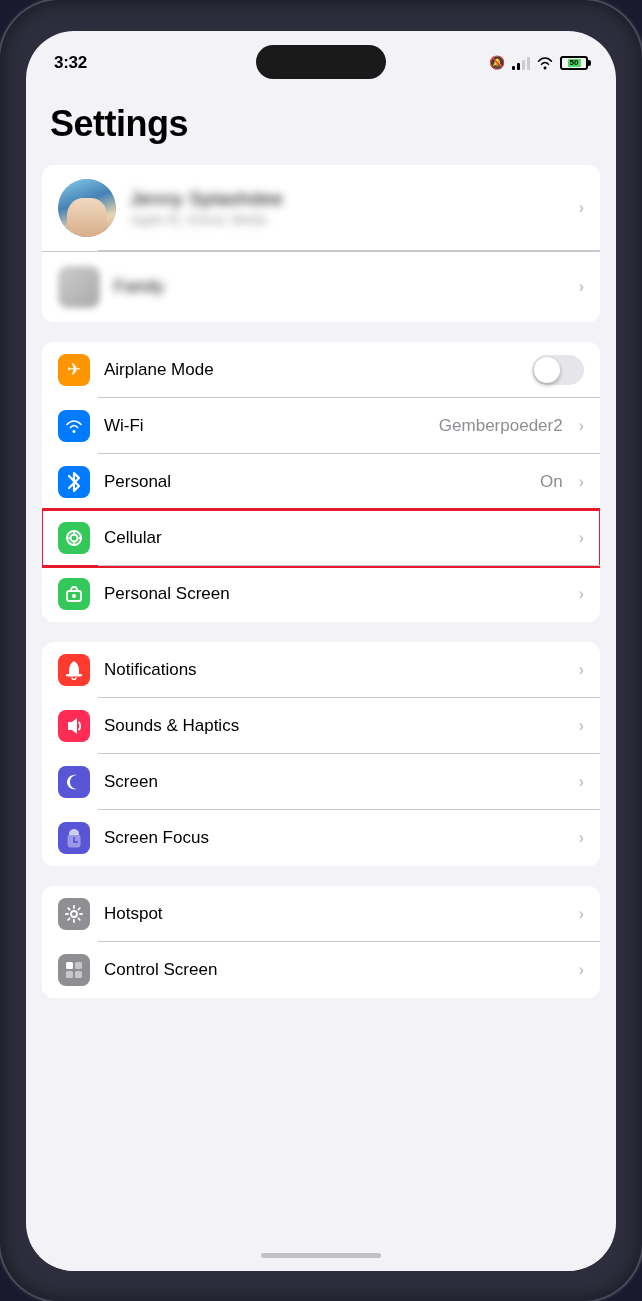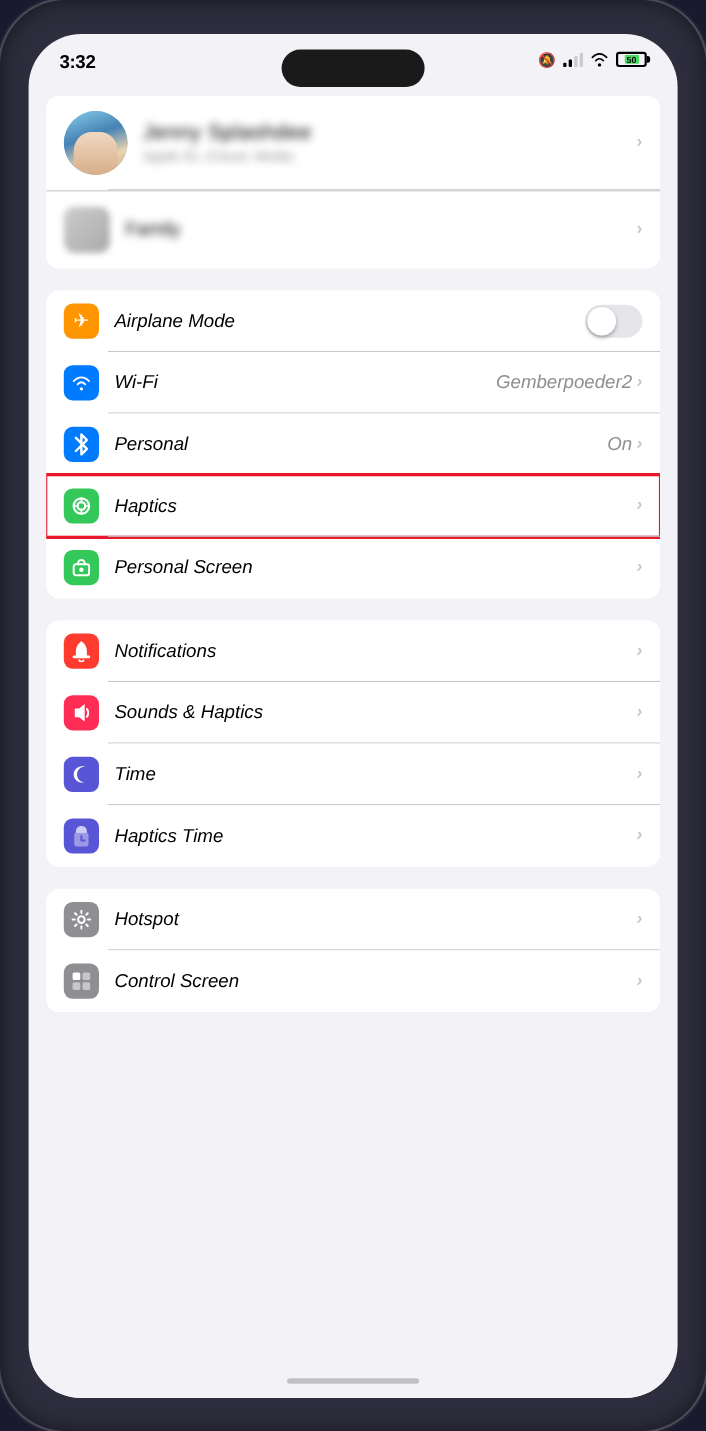--- a/index.html
+++ b/index.html
@@ -46,21 +46,21 @@
       height: 34px;
       background: #1a1a1a;
       border-radius: 20px;
       z-index: 10;
     }
 
     
     .status-bar {
       display: flex;
       justify-content: space-between;
-      align-items: flex-start;
+      align-items: center;
       padding: 16px 28px 8px;
       height: 56px;
       flex-shrink: 0;
       gap: 40px;
     }
 
     .status-time {
       font-size: 17px;
       font-weight: 600;
       color: #000;
@@ -175,34 +175,33 @@
       margin-right: 14px;
       flex-shrink: 0;
       font-size: 17px;
     }
 
     .row-content {
       flex: 1;
       display: flex;
       align-items: center;
       justify-content: space-between;
-      font-style: italic;
     }
 
     .row-label {
       font-size: 17px;
       color: #000;
     }
 
     .row-value {
       font-size: 17px;
       color: #8e8e93;
       display: flex;
       align-items: center;
-      gap: 4px;
+      gap: 16px;
     }
 
     .chevron {
       color: #c7c7cc;
       font-size: 16px;
       font-weight: 600;
     }
 
     
     .toggle {
@@ -334,20 +333,21 @@
         </svg>
         <div class="battery-icon">
           <div class="battery-fill"></div>
           <span style="position:absolute; font-size:8px; font-weight:700; color:#000; z-index:1;">50</span>
         </div>
       </div>
     </div>
 
     <div class="scroll-content">
 
+      <div class="page-title">Settings</div>
 
       <div class="settings-group">
         <div class="settings-row profile-row">
           <div class="profile-avatar">
 
             <div style="width:100%;height:100%;background:linear-gradient(160deg,#87ceeb 0%,#4682b4 40%,#e8d5b0 70%,#c8a87a 100%);border-radius:50%;display:flex;align-items:flex-end;justify-content:center;overflow:hidden;">
               <div style="width:70%;height:75%;background:linear-gradient(180deg,#f0d9c0,#d4a882);border-radius:40% 40% 0 0;margin-bottom:-5px;"></div>
             </div>
           </div>
           <div class="profile-info">
@@ -411,21 +411,21 @@
 
         <div class="settings-row cellular-row">
           <div class="row-icon icon-green">
             <svg width="20" height="20" viewBox="0 0 20 20" fill="none">
               <circle cx="10" cy="10" r="7" stroke="white" stroke-width="2" fill="none"></circle>
               <circle cx="10" cy="10" r="3.5" stroke="white" stroke-width="2" fill="none"></circle>
               <path d="M10 3 L10 7M10 13 L10 17M3 10 L7 10M13 10 L17 10" stroke="white" stroke-width="1.5" stroke-linecap="round"></path>
             </svg>
           </div>
           <div class="row-content">
-            <span class="row-label">Haptics</span>
+            <span class="row-label">Cellular</span>
             <span class="chevron">›</span>
           </div>
         </div>
 
         <div class="settings-row">
           <div class="row-icon icon-green">
             <svg width="22" height="18" viewBox="0 0 22 18" fill="none">
               <rect x="4" y="6" width="14" height="10" rx="2" stroke="white" stroke-width="1.8" fill="none"></rect>
               <circle cx="11" cy="11" r="2" fill="white"></circle>
               <path d="M8 6V5a3 3 0 016 0v1" stroke="white" stroke-width="1.8" stroke-linecap="round" fill="none"></path>
@@ -468,35 +468,35 @@
           </div>
         </div>
 
         <div class="settings-row">
           <div class="row-icon" style="background:#5856d6;">
             <svg width="20" height="20" viewBox="0 0 20 20" fill="none">
               <path d="M13 3C9 3 6 6.1 6 10s3 7 7 7c-5 1.5-10-2-10-7C3 5.8 7.5 1.5 13 3Z" fill="white"></path>
             </svg>
           </div>
           <div class="row-content">
-            <span class="row-label">Time</span>
+            <span class="row-label">Screen</span>
             <span class="chevron">›</span>
           </div>
         </div>
 
         <div class="settings-row">
           <div class="row-icon" style="background:#5856d6;">
             <svg width="20" height="22" viewBox="0 0 20 22" fill="none">
               <path d="M10 2C10 2 5 2 5 7V8H15V7C15 2 10 2 10 2Z" fill="white" opacity="0.7"></path>
               <rect x="4" y="8" width="12" height="12" rx="2" fill="white" opacity="0.4" stroke="white" stroke-width="1"></rect>
               <path d="M10 11 L10 15 L13 15" stroke="#5856d6" stroke-width="1.8" stroke-linecap="round" stroke-linejoin="round"></path>
             </svg>
           </div>
           <div class="row-content">
-            <span class="row-label">Haptics Time</span>
+            <span class="row-label">Screen Focus</span>
             <span class="chevron">›</span>
           </div>
         </div>
 
       </div>
 
       <div class="settings-group">
 
         <div class="settings-row">
           <div class="row-icon icon-gray">

